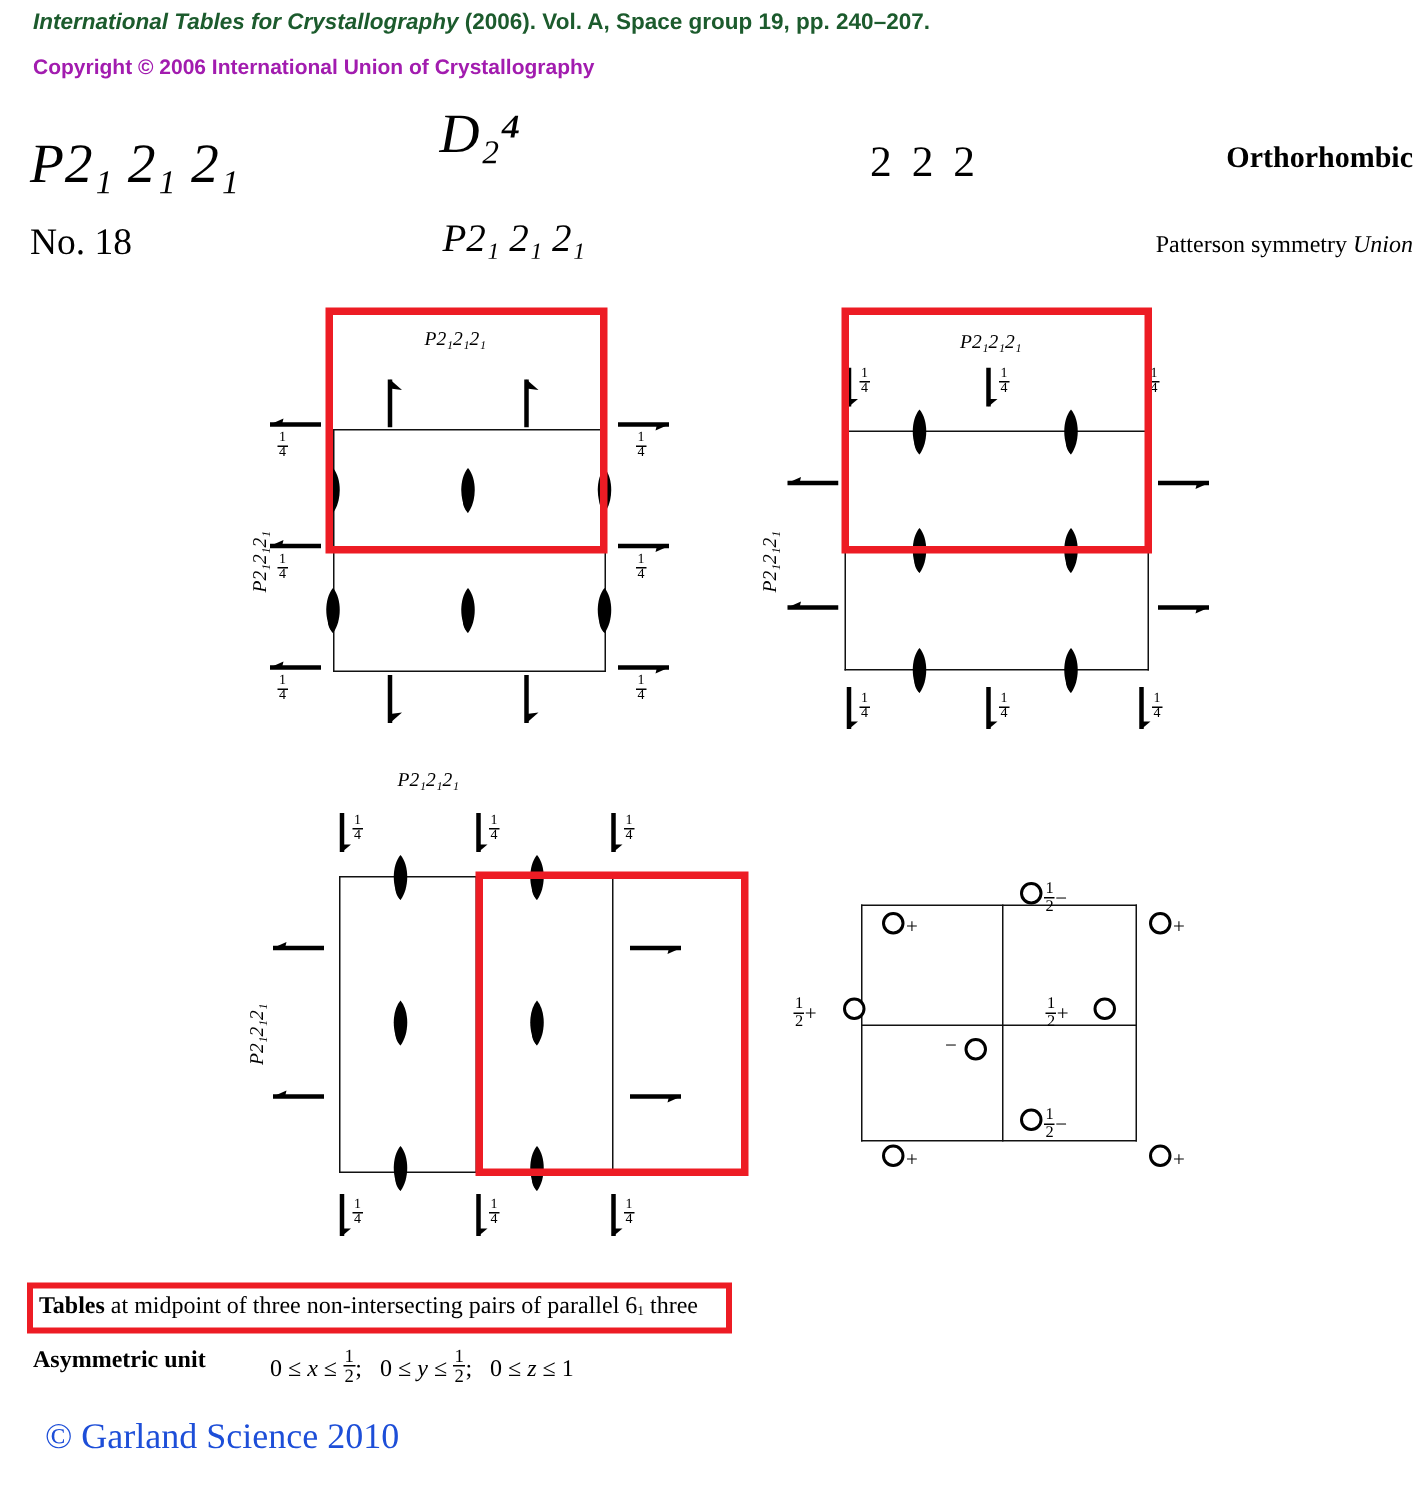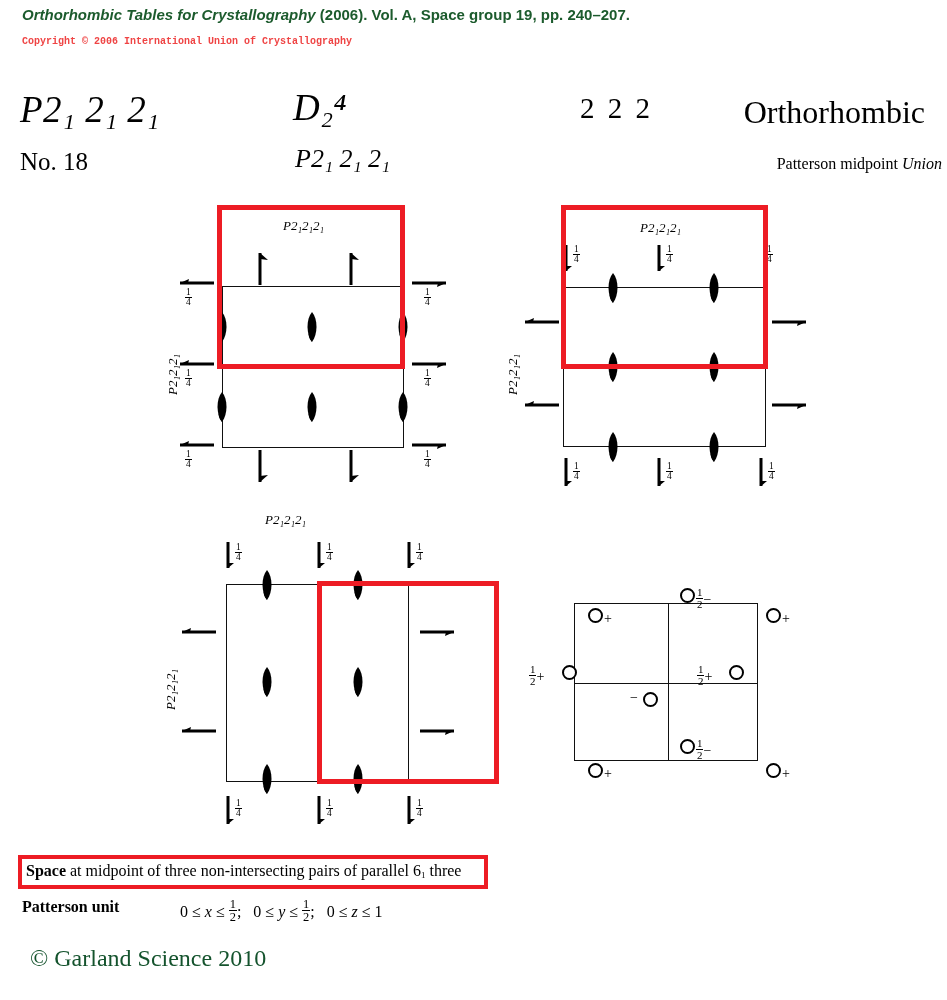--- a/index.html
+++ b/index.html
@@ -23,56 +23,57 @@
     font-family: "Liberation Sans", sans-serif;
     font-size: 15px;
     font-weight: bold;
     color: #1c5b2d;
     white-space: nowrap;
   }
   #header-line-1 .ital { font-style: italic; }
   #header-line-2 {
     position: absolute;
     left: 22px; top: 36px;
-    font-family: Liberation Mono, monospace;
-    font-size: 10px;
+    font-family: Liberation Sans, sans-serif;
+    font-size: 14px;
     font-weight: bold;
-    color: #ef4444;
+    color: #a21caf;
     white-space: nowrap;
   }
 
   
   .title-main {
     position: absolute;
     font-family: "Liberation Serif", serif;
     font-style: italic;
     font-size: 37px;
     white-space: nowrap;
     letter-spacing: 0.5px;
   }
   #hm-symbol { left: 20px; top: 88px; }
   #schoenflies {
-    left: 293px; top: 86px;
+    left: 293px; top: 68px;
     font-size: 37px;
     font-style: italic;
   }
   #point-group {
     position: absolute;
     left: 580px; top: 92px;
     font-size: 29px;
     font-family: "Liberation Serif", serif;
     letter-spacing: 3px;
     white-space: nowrap;
   }
   #crystal-system {
     position: absolute;
-    right: 22px; top: 94px;
-    font-size: 32px;
-    font-family: "Liberation Serif", serif;
-    white-space: nowrap;
+    right: 5px; top: 94px;
+    font-size: 20px;
+    font-family: "Liberation Serif", serif;
+    white-space: nowrap;
+    font-weight: bold;
   }
   #group-number {
     position: absolute;
     left: 20px; top: 148px;
     font-size: 25px;
     white-space: nowrap;
   }
   #hm-symbol-2 {
     position: absolute;
     left: 295px; top: 144px;
@@ -188,46 +189,46 @@
     left: 180px; top: 898px;
     font-size: 16px;
     white-space: nowrap;
   }
   #asym-values .v { font-style: italic; }
 
   #footer {
     position: absolute;
     left: 30px; top: 945px;
     font-size: 24px;
-    color: #14532d;
+    color: #1d4ed8;
     font-family: "Liberation Serif", serif;
     white-space: nowrap;
   }
 </style>
 </head>
 <body>
 
 <div id="header-line-1">
-  <span class="ital">Orthorhombic Tables for Crystallography</span><span> (2006). Vol. A, Space group 19, pp. 240–207.</span>
+  <span class="ital">International Tables for Crystallography</span><span> (2006). Vol. A, Space group 19, pp. 240–207.</span>
 </div>
 <div id="header-line-2">Copyright © 2006 International Union of Crystallography</div>
 
 <div id="hm-symbol" class="title-main">
   <span>P2₁ 2₁ 2₁</span>
 </div>
 <div id="schoenflies" class="title-main">
   <span>D₂⁴</span>
 </div>
 <div id="point-group">2 2 2</div>
 <div id="crystal-system">Orthorhombic</div>
 
 <div id="group-number">No. 18</div>
 <div id="hm-symbol-2">P2₁ 2₁ 2₁</div>
 <div id="patterson">
-  <span>Patterson midpoint </span><span class="pm">Union</span>
+  <span>Patterson symmetry </span><span class="pm">Union</span>
 </div>
 
 <div class="diagram" id="diagram-1" style="left:0;top:0;width:480px;height:500px;">
 
   <div class="dlabel" style="left:283px;top:218px;">P2₁2₁2₁</div>
 
   <div class="vlabel" style="left:165px;top:395px;">P2₁2₁2₁</div>
 
   <div class="cell-line" style="left:222px;top:286px;width:182px;height:1px;"></div>
   <div class="cell-line" style="left:222px;top:447px;width:182px;height:1px;"></div>
@@ -562,23 +563,23 @@
 
   <div class="gp-circle" style="left:588px;top:763px;"></div>
   <div class="gp-tag" style="left:604px;top:767px;">+</div>
 
   <div class="gp-circle" style="left:766px;top:763px;"></div>
   <div class="gp-tag" style="left:782px;top:767px;">+</div>
 </div>
 
 <div id="origin-box"></div>
 <div id="origin-text">
-  <b>Space</b><span> at midpoint of three non-intersecting pairs of parallel 6</span><sub>1</sub><span> three</span>
-</div>
-
-<div id="asym-label">Patterson unit</div>
+  <b>Tables</b><span> at midpoint of three non-intersecting pairs of parallel 6</span><sub>1</sub><span> three</span>
+</div>
+
+<div id="asym-label">Asymmetric unit</div>
 <div id="asym-values">
   <span>0 ≤ <span class="v">x</span> ≤ <span class="frac"><span class="n">1</span><span class="d">2</span></span>;</span>&nbsp;&nbsp;
   <span>0 ≤ <span class="v">y</span> ≤ <span class="frac"><span class="n">1</span><span class="d">2</span></span>;</span>&nbsp;&nbsp;
   <span>0 ≤ <span class="v">z</span> ≤ 1</span>
 </div>
 
 <div id="footer">© Garland Science 2010</div>
 
 </body></html>

